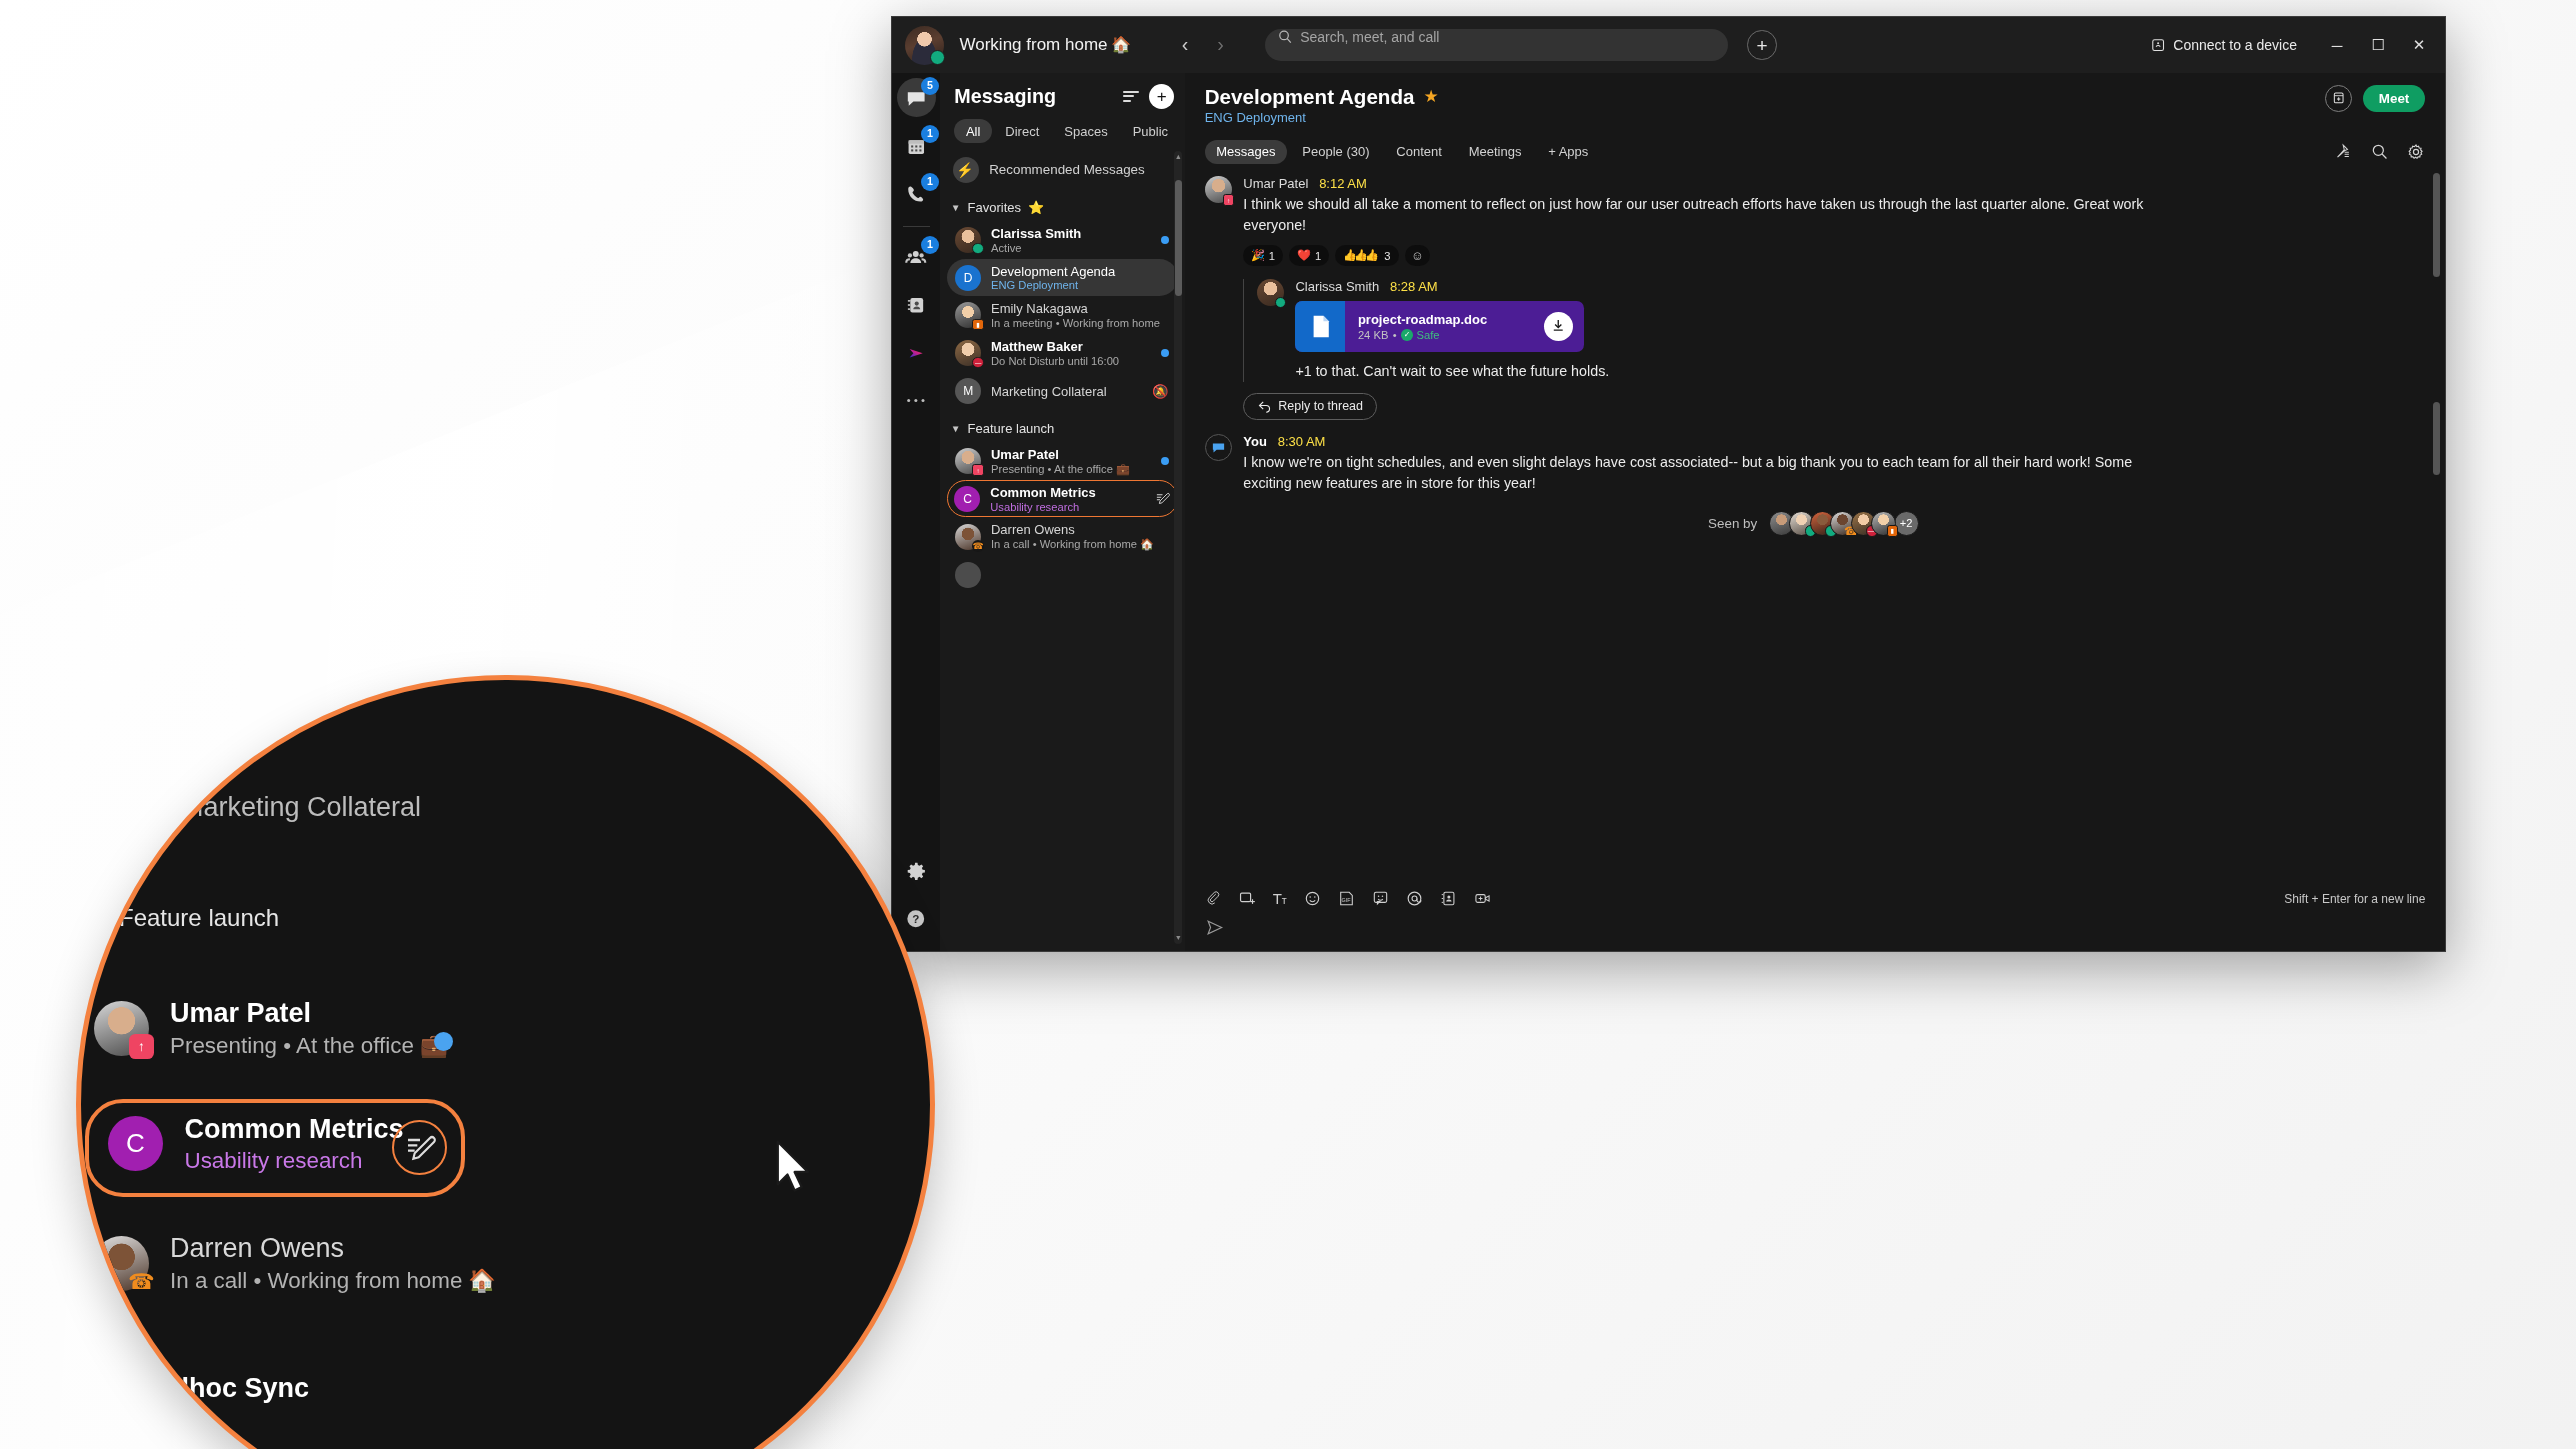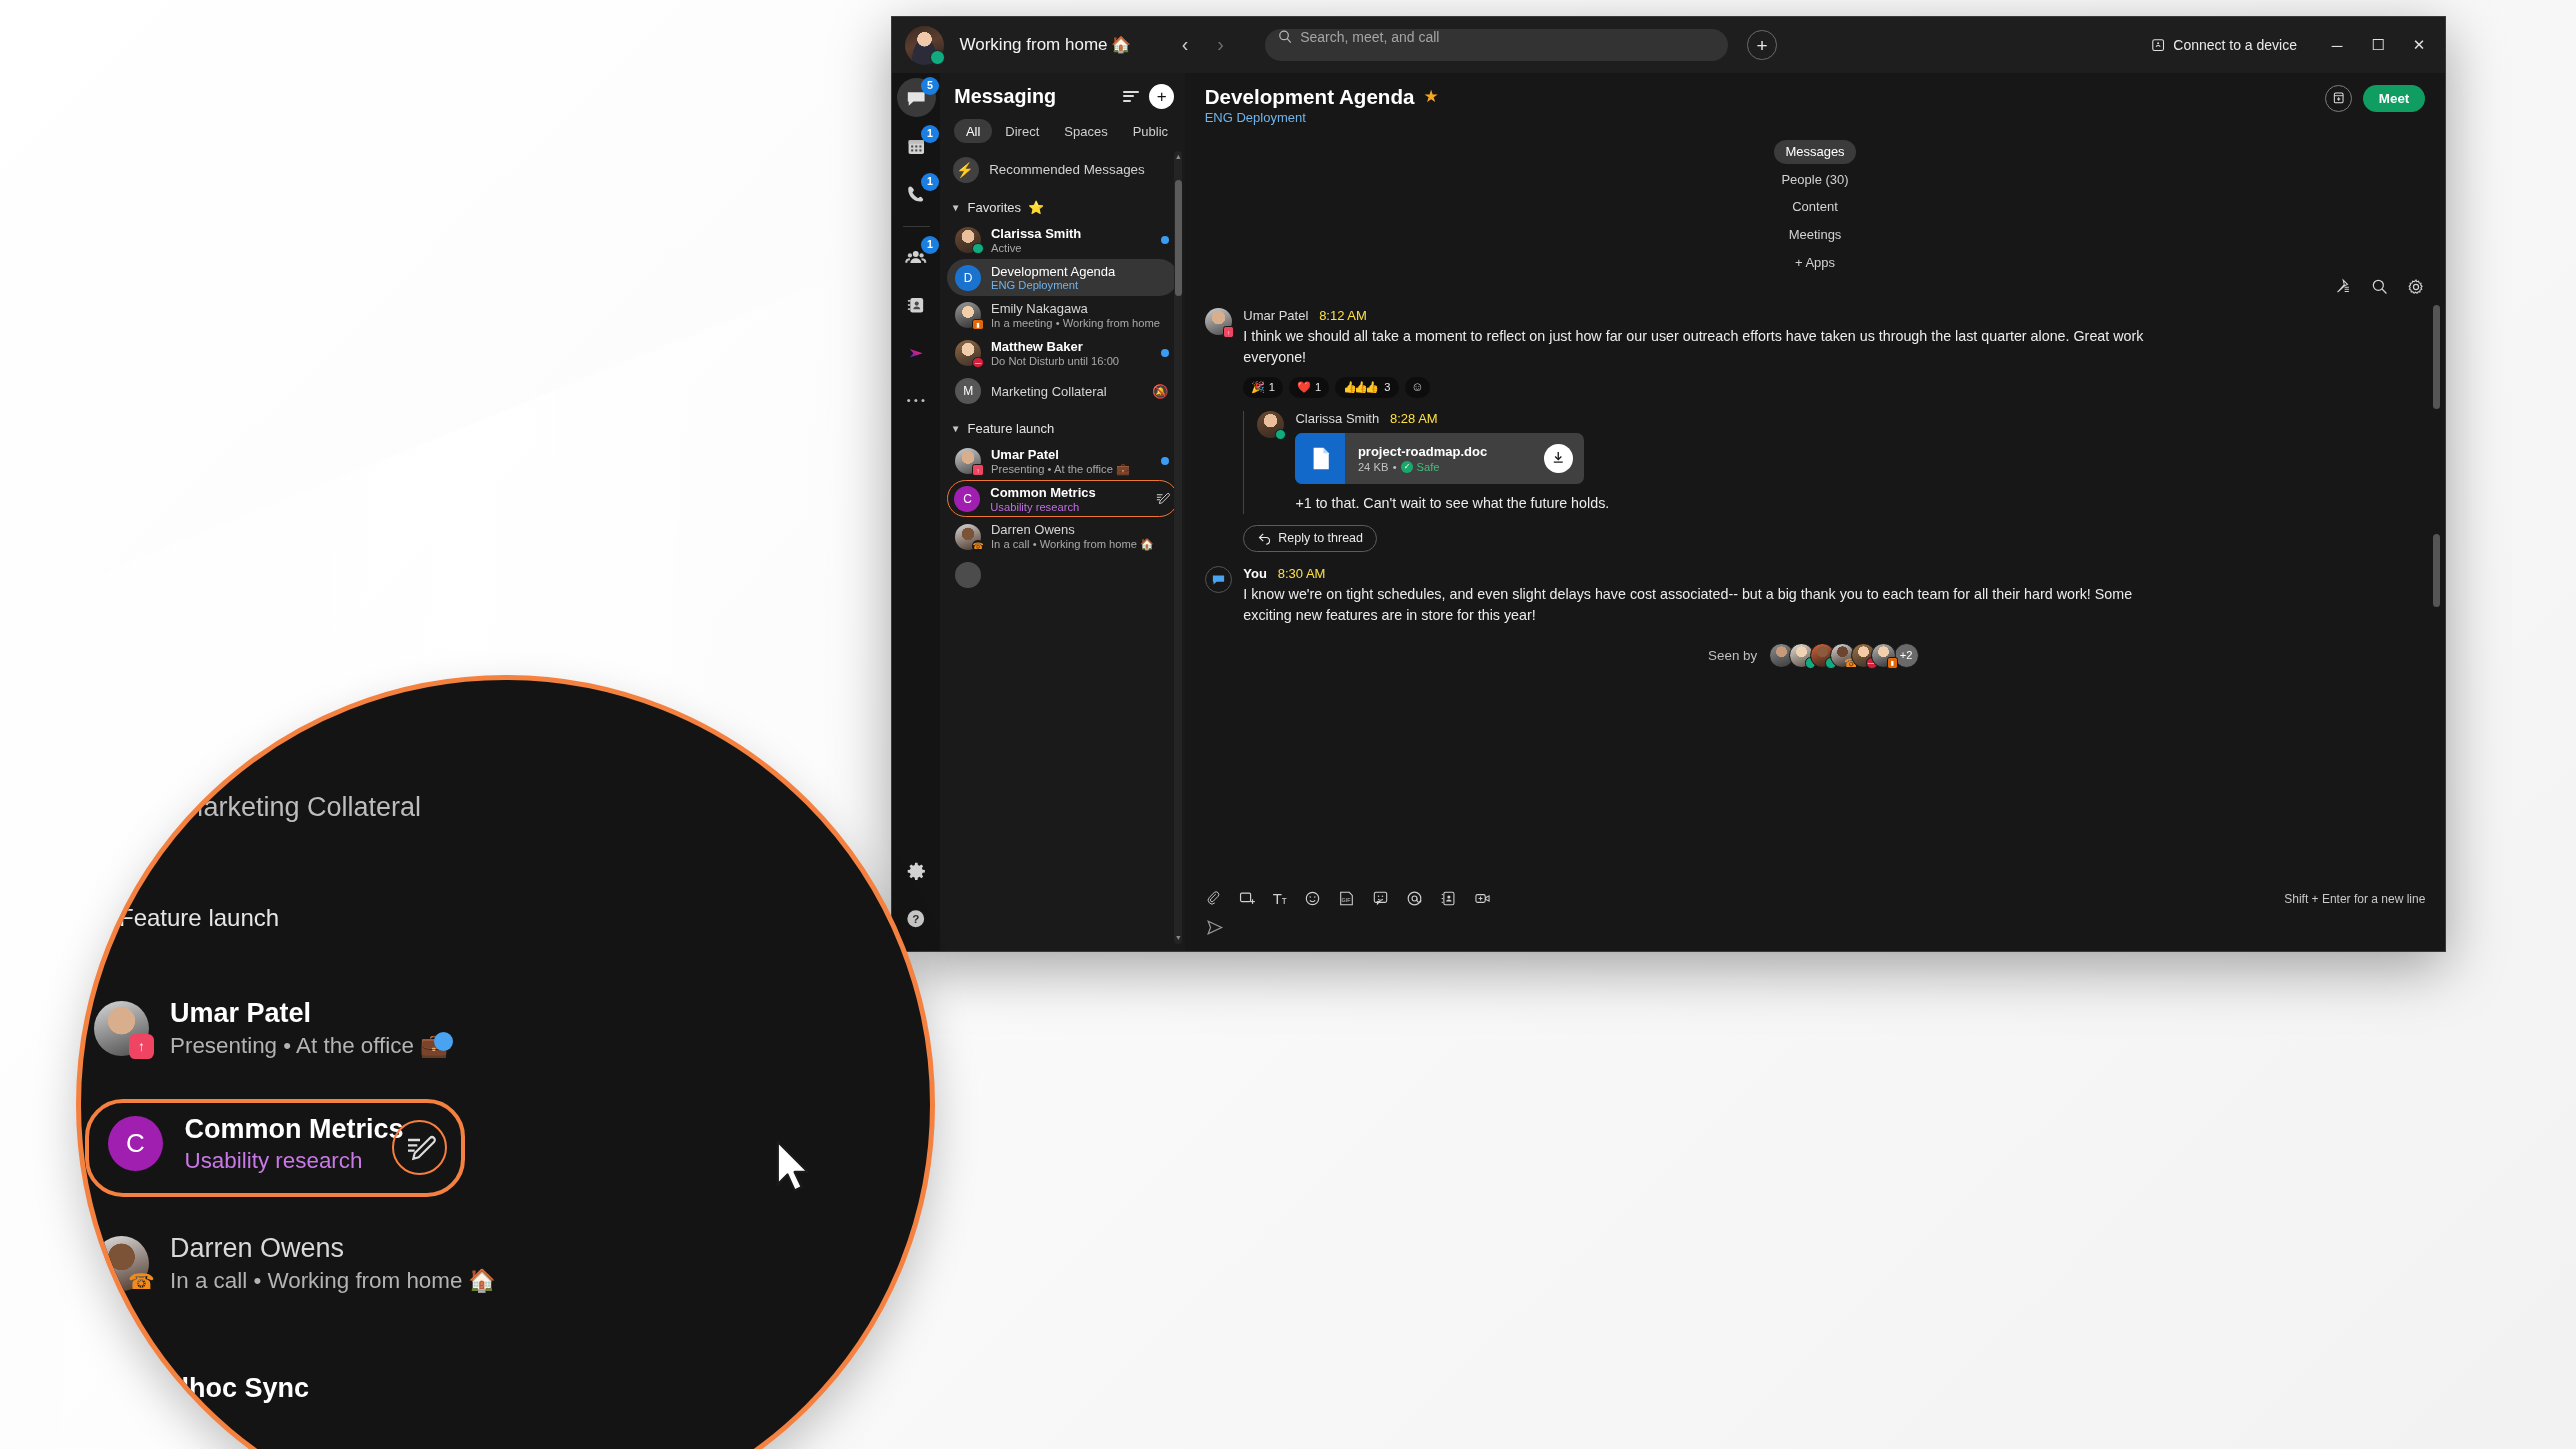--- a/index.html
+++ b/index.html
@@ -176,21 +176,21 @@
   .space-sub { font-size:13px; color:#6fb4ec; margin-top:1.8px; }
   .space-head-actions { margin-left:auto; display:flex;align-items:flex-start; gap:10.7px; }
   .calplus {
     width:27px;height:27px;border-radius:50%;border:0.9px solid #7d7d7d;
     display:flex;align-items:center;justify-content:center; color:#e3e3e3; font-size:12.5px;
   }
   .meet-btn {
     background:#0f9d62; color:#fff; font-size:13.4px; padding:6.3px 16px; border-radius:14.3px;
     font-weight:bold;
   }
-  .space-tabs { display:flex; align-items:center; gap:3.6px; margin-top:14.3px;flex-direction:column; }
+  .space-tabs { display:flex; align-items:center; gap:3.6px; margin-top:14.3px; }
   .sp-tab { font-size:13px; color:#d2d2d2; padding:4.5px 11.6px; border-radius:12.5px; white-space:nowrap; }
   .sp-tab.sel { background:#3b3b3b; color:#fff; }
   .space-tab-icons { margin-left:auto; display:flex; align-items:center; gap:19.7px; color:#d4d4d4; }
 
   .msgs { flex:1 1 auto; min-height:0; position:relative; padding:12.5px 23px 0 19.7px; overflow:hidden; }
   .msg { display:flex; gap:11.6px; }
   .msg + .msg { margin-top:9px; }
   .m-ava { width:27px;height:27px;flex:0 0 27px; position:relative; }
   .m-ava .pic{ width:27px;height:27px;border-radius:50%; overflow:hidden;}
   .m-ava .pres{ position:absolute; right:-2.7px; bottom:-2.7px; width:11.6px;height:11.6px;
@@ -205,21 +205,21 @@
   .reactions { display:flex; gap:6.3px; margin-top:8px; }
   .rchip {
     background:#0d0d0d; border-radius:11.6px; height:21.5px; padding:0 8px;
     display:flex;align-items:center; gap:3.6px; font-size:11.2px; color:#e8e8e8;
   }
   .rchip.add { padding:0 6.3px; color:#c9c9c9; font-size:12.5px; background:#0d0d0d;}
 
   .thread { margin-top:12.5px; padding-left:12.5px; border-left:1.8px solid #444; }
   .filecard {
     margin-top:7.2px; width:289px; height:51px; border-radius:7.2px; overflow:hidden;
-    background:#404040; display:flex; align-items:center;
+    background:#4c1d95; display:flex; align-items:center;
   }
   .filecard .fico {
     width:50px; height:51px; background:#1269c9; display:flex;align-items:center;justify-content:center;
     color:#fff; font-size:19.7px;
   }
   .filecard .fmeta { flex:1 1 auto; padding-left:12.5px; min-width:0; }
   .fname { font-size:13px; font-weight:bold; color:#fff; white-space:nowrap; overflow:hidden; text-overflow:ellipsis;}
   .fsub { font-size:11.2px; color:#c2c2c2; margin-top:1.8px; display:flex; align-items:center; gap:4.5px;}
   .fsafe { color:#3fbf7f; display:flex; align-items:center; gap:3.6px;}
   .safe-check { width:11.6px;height:11.6px;border-radius:50%;background:#1aa86a;color:#fff;font-size:8px;

